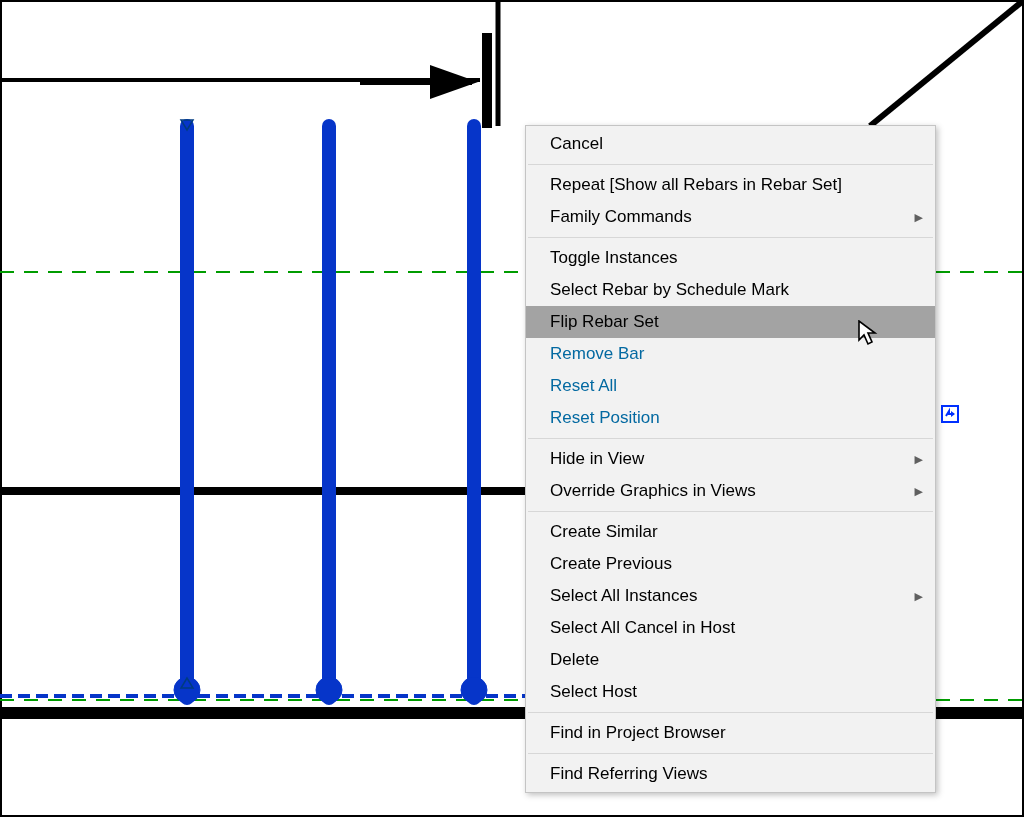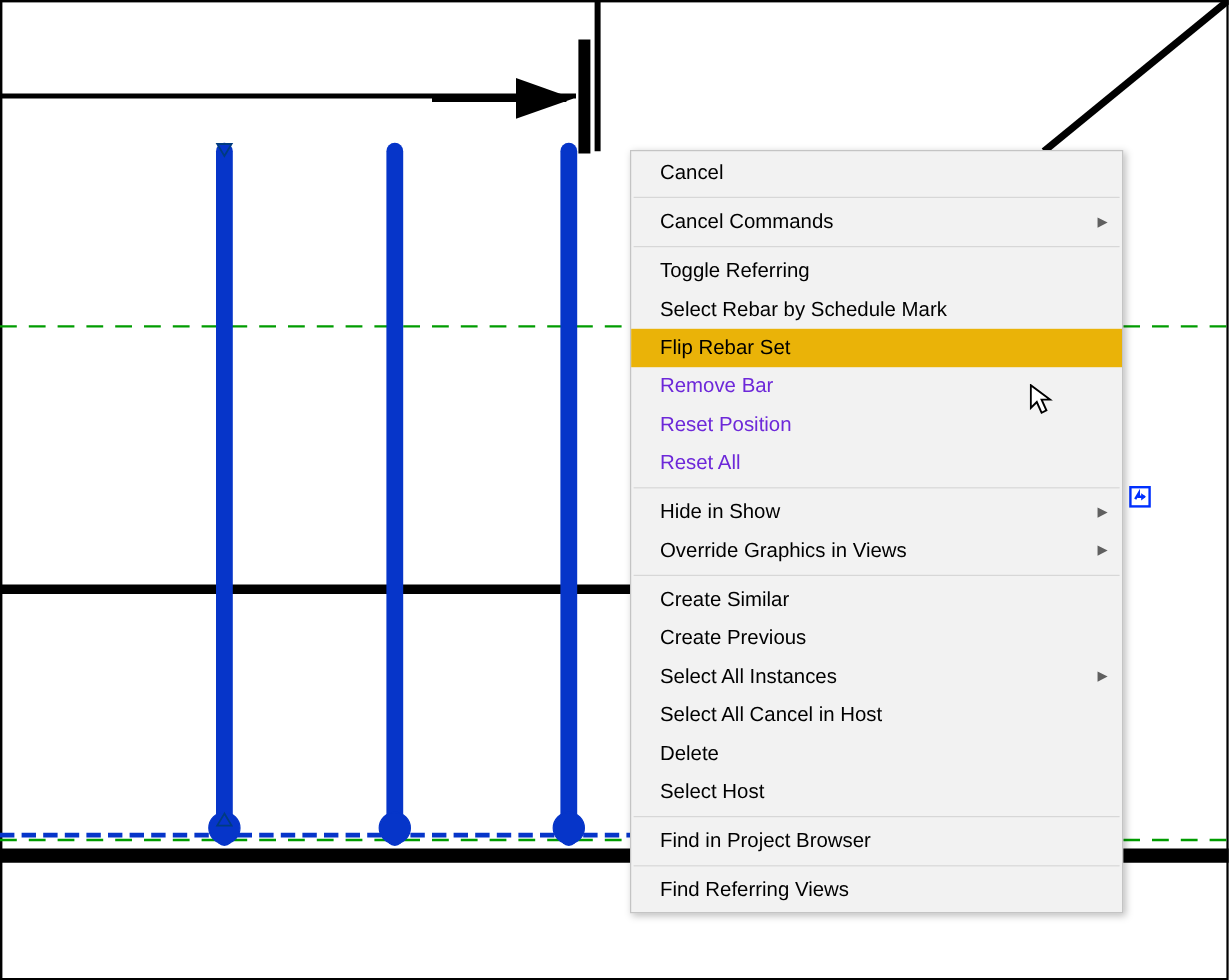--- a/index.html
+++ b/index.html
@@ -37,24 +37,24 @@
     padding: 2px 0;
   }
   .menu-item {
     position: relative;
     padding: 5px 16px 5px 24px;
     white-space: nowrap;
     cursor: default;
     line-height: 22px;
   }
   .menu-item.disabled {
-    color: #6d28d9;
+    color: #0369a1;
   }
   .menu-item.highlight {
-    background: #eab308;
+    background: #a3a3a3;
   }
   .sep {
     height: 1px;
     margin: 4px 2px;
     background: #d7d7d7;
   }
   .sub-arrow {
     position: absolute;
     right: 12px;
     top: 50%;
@@ -136,34 +136,35 @@
   <div class="flip-glyph">
     <svg viewBox="0 0 14 14">
       <path d="M3 9 L6 4 L6 7 L11 7" fill="none" stroke="#0030ff" stroke-width="2"></path>
       <polygon points="8,4 12,7 8,10" fill="#0030ff"></polygon>
     </svg>
   </div>
 
   <div class="context-menu">
     <div class="menu-item">Cancel</div>
     <div class="sep"></div>
+    <div class="menu-item">Repeat [Show all Rebars in Rebar Set]</div>
     <div class="menu-item">
-      <span>Cancel Commands</span>
+      <span>Family Commands</span>
       <span class="sub-arrow">▶</span>
     </div>
     <div class="sep"></div>
-    <div class="menu-item">Toggle Referring</div>
+    <div class="menu-item">Toggle Instances</div>
     <div class="menu-item">Select Rebar by Schedule Mark</div>
     <div class="menu-item highlight">Flip Rebar Set</div>
     <div class="menu-item disabled">Remove Bar</div>
+    <div class="menu-item disabled">Reset All</div>
     <div class="menu-item disabled">Reset Position</div>
-    <div class="menu-item disabled">Reset All</div>
     <div class="sep"></div>
     <div class="menu-item">
-      <span>Hide in Show</span>
+      <span>Hide in View</span>
       <span class="sub-arrow">▶</span>
     </div>
     <div class="menu-item">
       <span>Override Graphics in Views</span>
       <span class="sub-arrow">▶</span>
     </div>
     <div class="sep"></div>
     <div class="menu-item">Create Similar</div>
     <div class="menu-item">Create Previous</div>
     <div class="menu-item">

